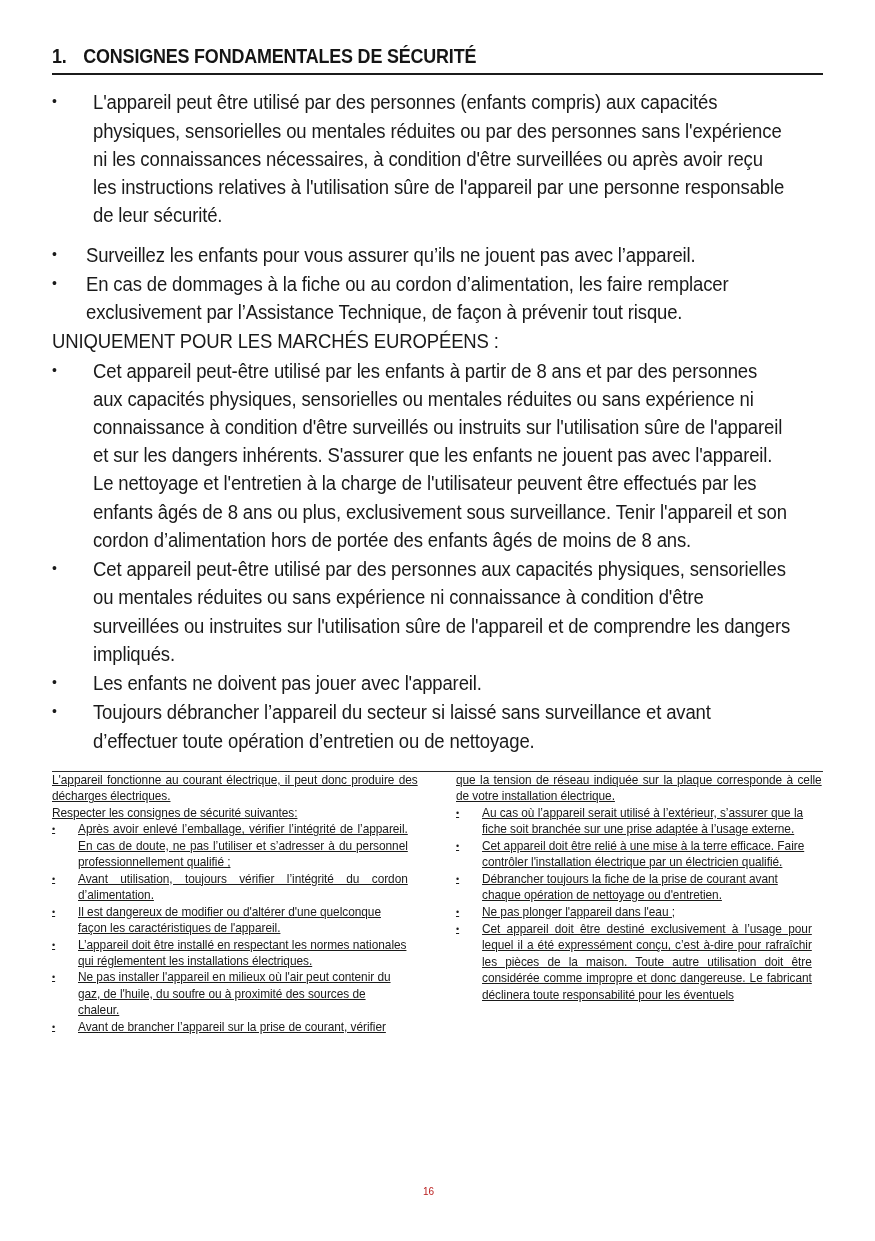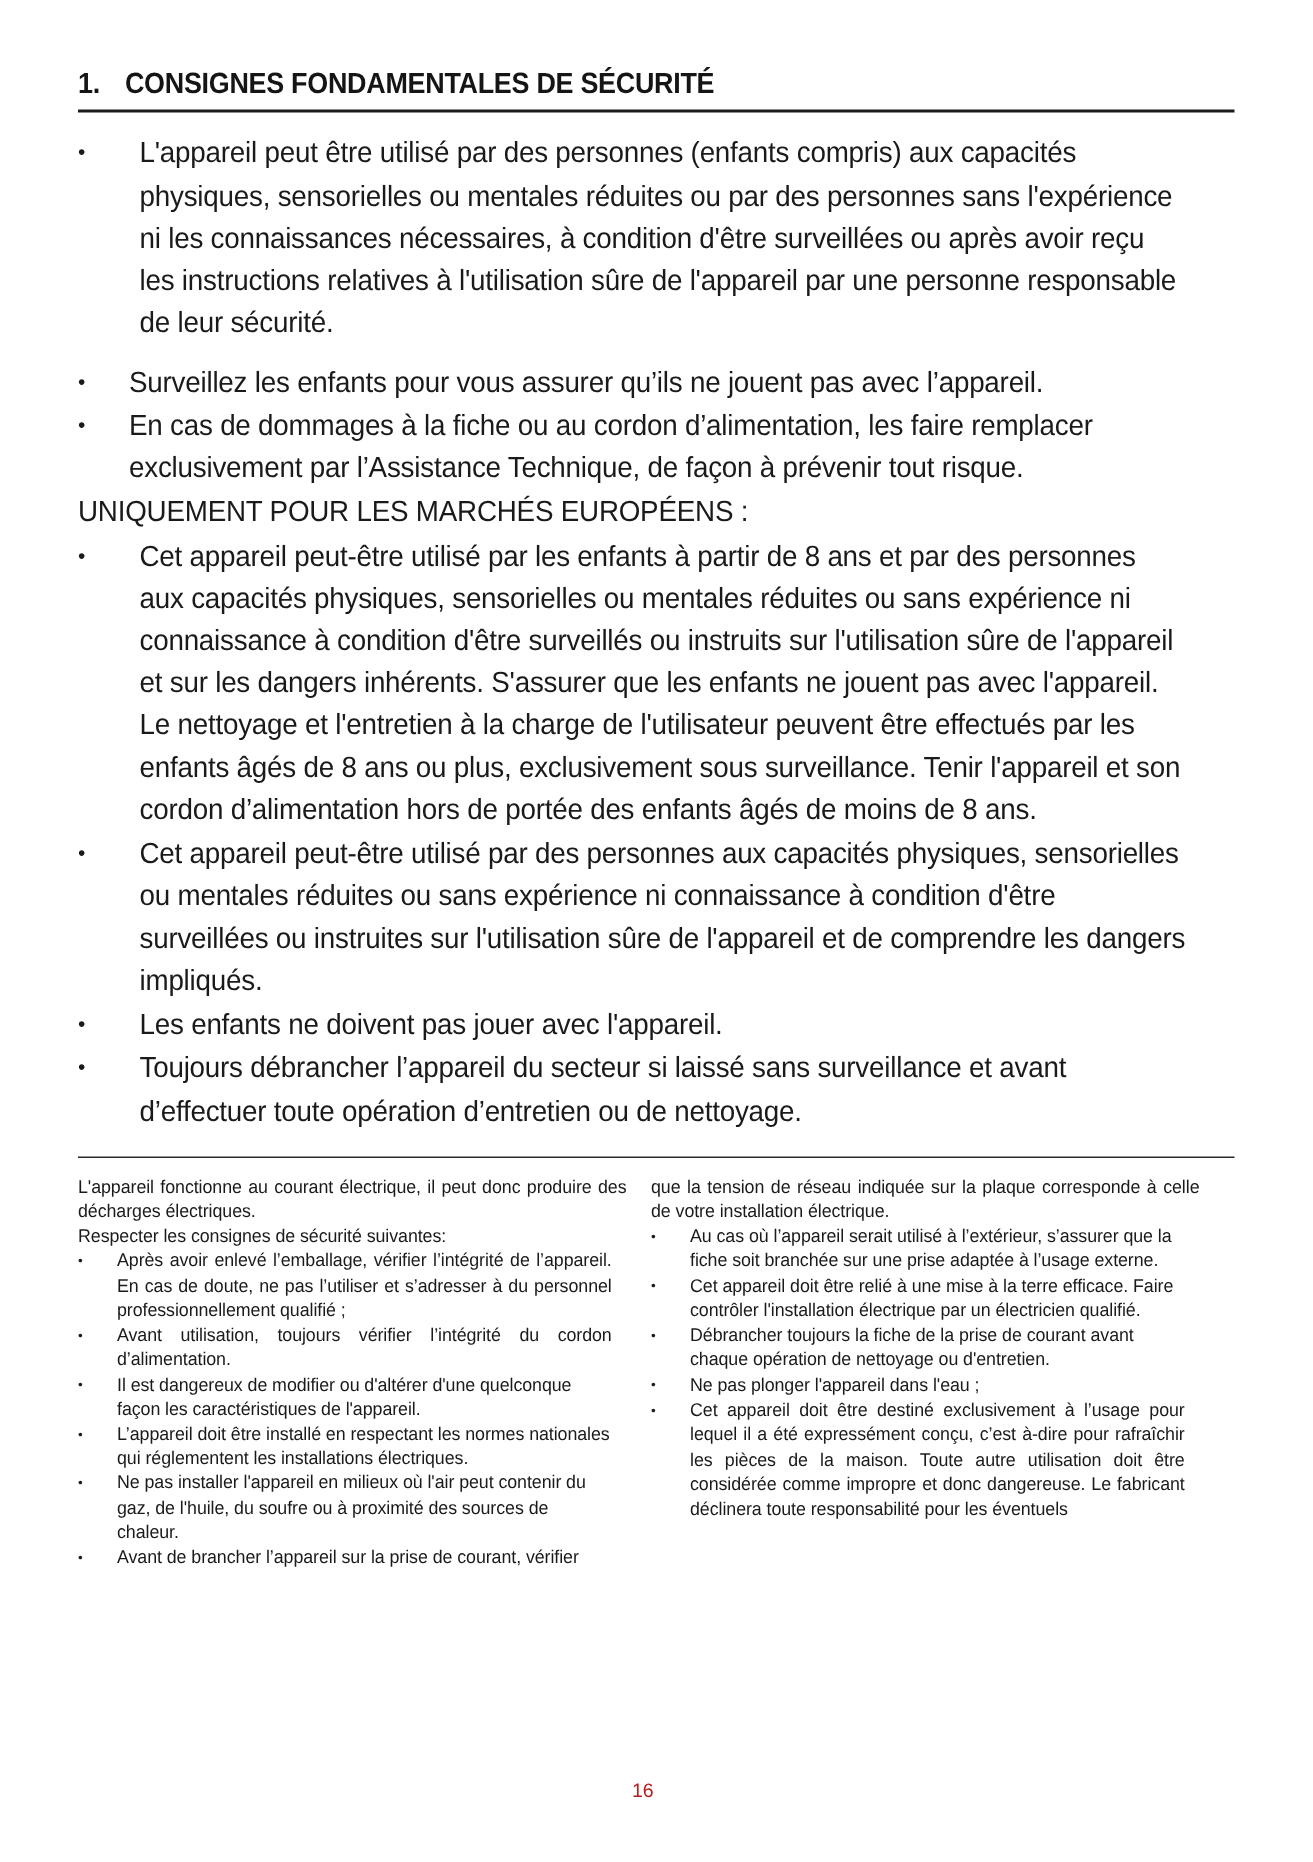--- a/index.html
+++ b/index.html
@@ -109,23 +109,23 @@
   .section-rule {
     border: 0;
     border-top: 1px solid #2a2a2a;
     margin: 16px 0 0 0;
     width: 771px;
   }
 
   
   .columns {
     display: flex;
-    margin-top: 11px;
-    width: 771px;
-    column-gap: 16px;
+    width: 771px;
+    column-gap: 38px;
+    text-decoration: underline;
   }
   .col {
     width: 366px;
     flex: 0 0 366px;
   }
   .col p.lead,
   .col p.intro {
     margin: 0 0 0 0;
     font-size: 12.25px;
     line-height: 1.345;
@@ -168,21 +168,21 @@
     text-align: left;
   }
 
   
   .page-number {
     position: absolute;
     left: 0;
     top: 1186px;
     width: 857px;
     text-align: center;
-    font-size: 13px;
+    font-size: 10px;
     color: #b91c1c;
   }
 </style>
 </head>
 <body>
 
 <div class="page">
   <div class="content">
 
     <div class="heading-row">

